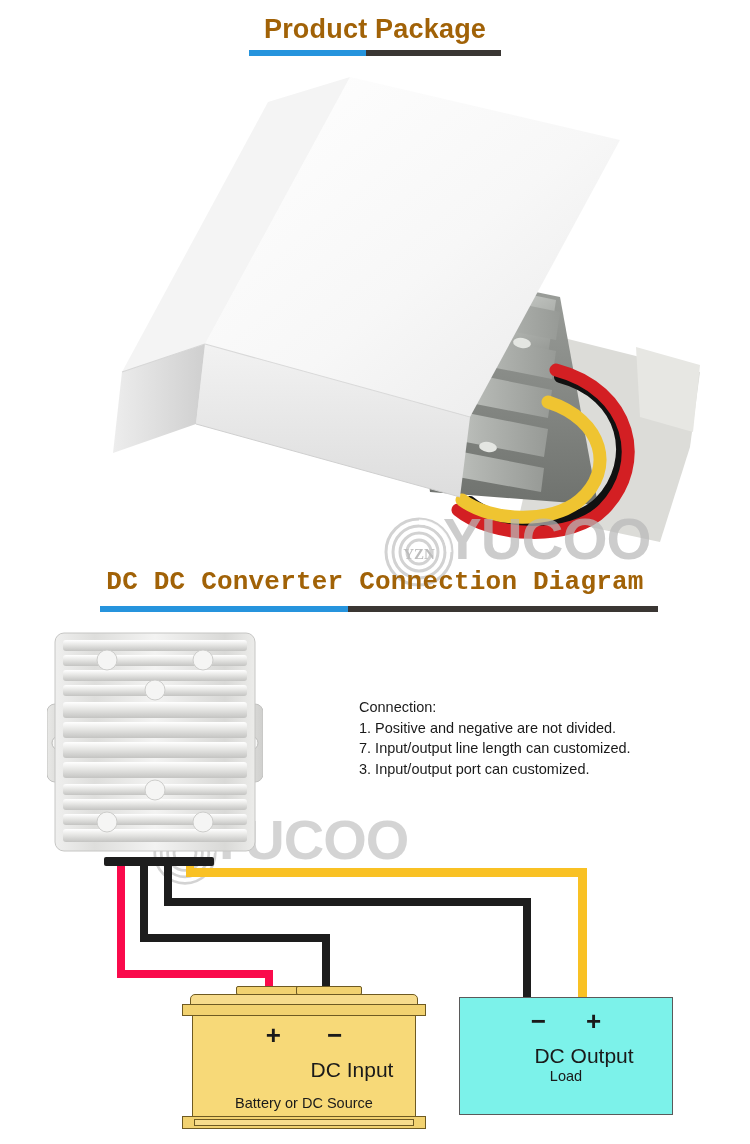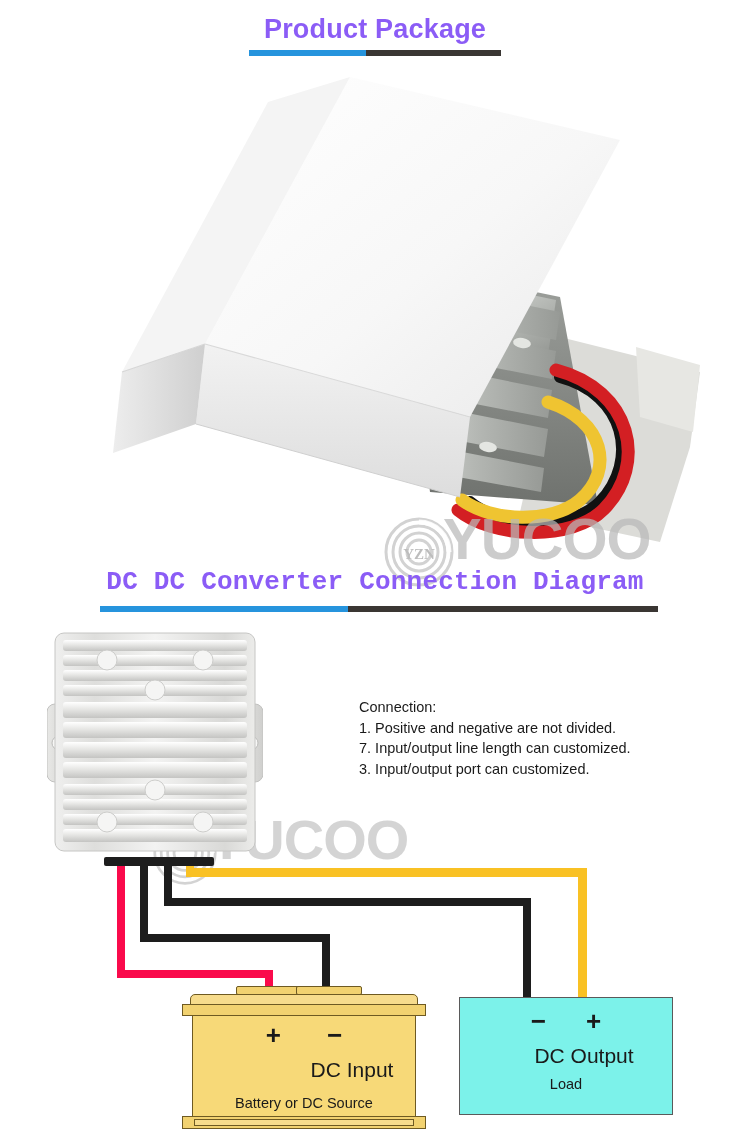--- a/index.html
+++ b/index.html
@@ -10,21 +10,21 @@
     font-family:"Liberation Sans", sans-serif;
     position:relative;
     overflow:hidden;
     -webkit-font-smoothing:antialiased;
   }
   .page { position:relative; width:750px; height:1144px; }
 
   
   .heading { position:absolute; width:100%; text-align:center; }
   .heading .htext {
-    font-size:27px; font-weight:bold; color:#8b5cf6;
+    font-size:27px; font-weight:bold; color:#a16207;
     letter-spacing:0.2px; line-height:1;
   }
   .bar { position:absolute; height:6px; display:flex; }
   .bar .seg-blue { background:#2694dd; height:100%; }
   .bar .seg-dark { background:#3a3633; height:100%; }
 
   #h1wrap { top:16px; }
   #bar1 { left:249px; top:50px; width:252px; }
   #bar1 .seg-blue { width:117px; }
   #bar1 .seg-dark { width:135px; }
@@ -296,16 +296,16 @@
     <div class="bat-foot"></div>
     <div class="bat-footin"></div>
   </div>
 
   <div class="load" style="z-index:6;">
     <div class="signs" style="top:10px; gap:40px;">
       <span>−</span>
       <span>+</span>
     </div>
     <div class="boxtitle" style="top:46px;padding-left:36px;">DC Output</div>
-    <div class="boxsub" style="top:78px;text-align:center;">Load</div>
+    <div class="boxsub" style="top:70px;text-align:center;">Load</div>
   </div>
 
 </div>
 
 </body></html>

